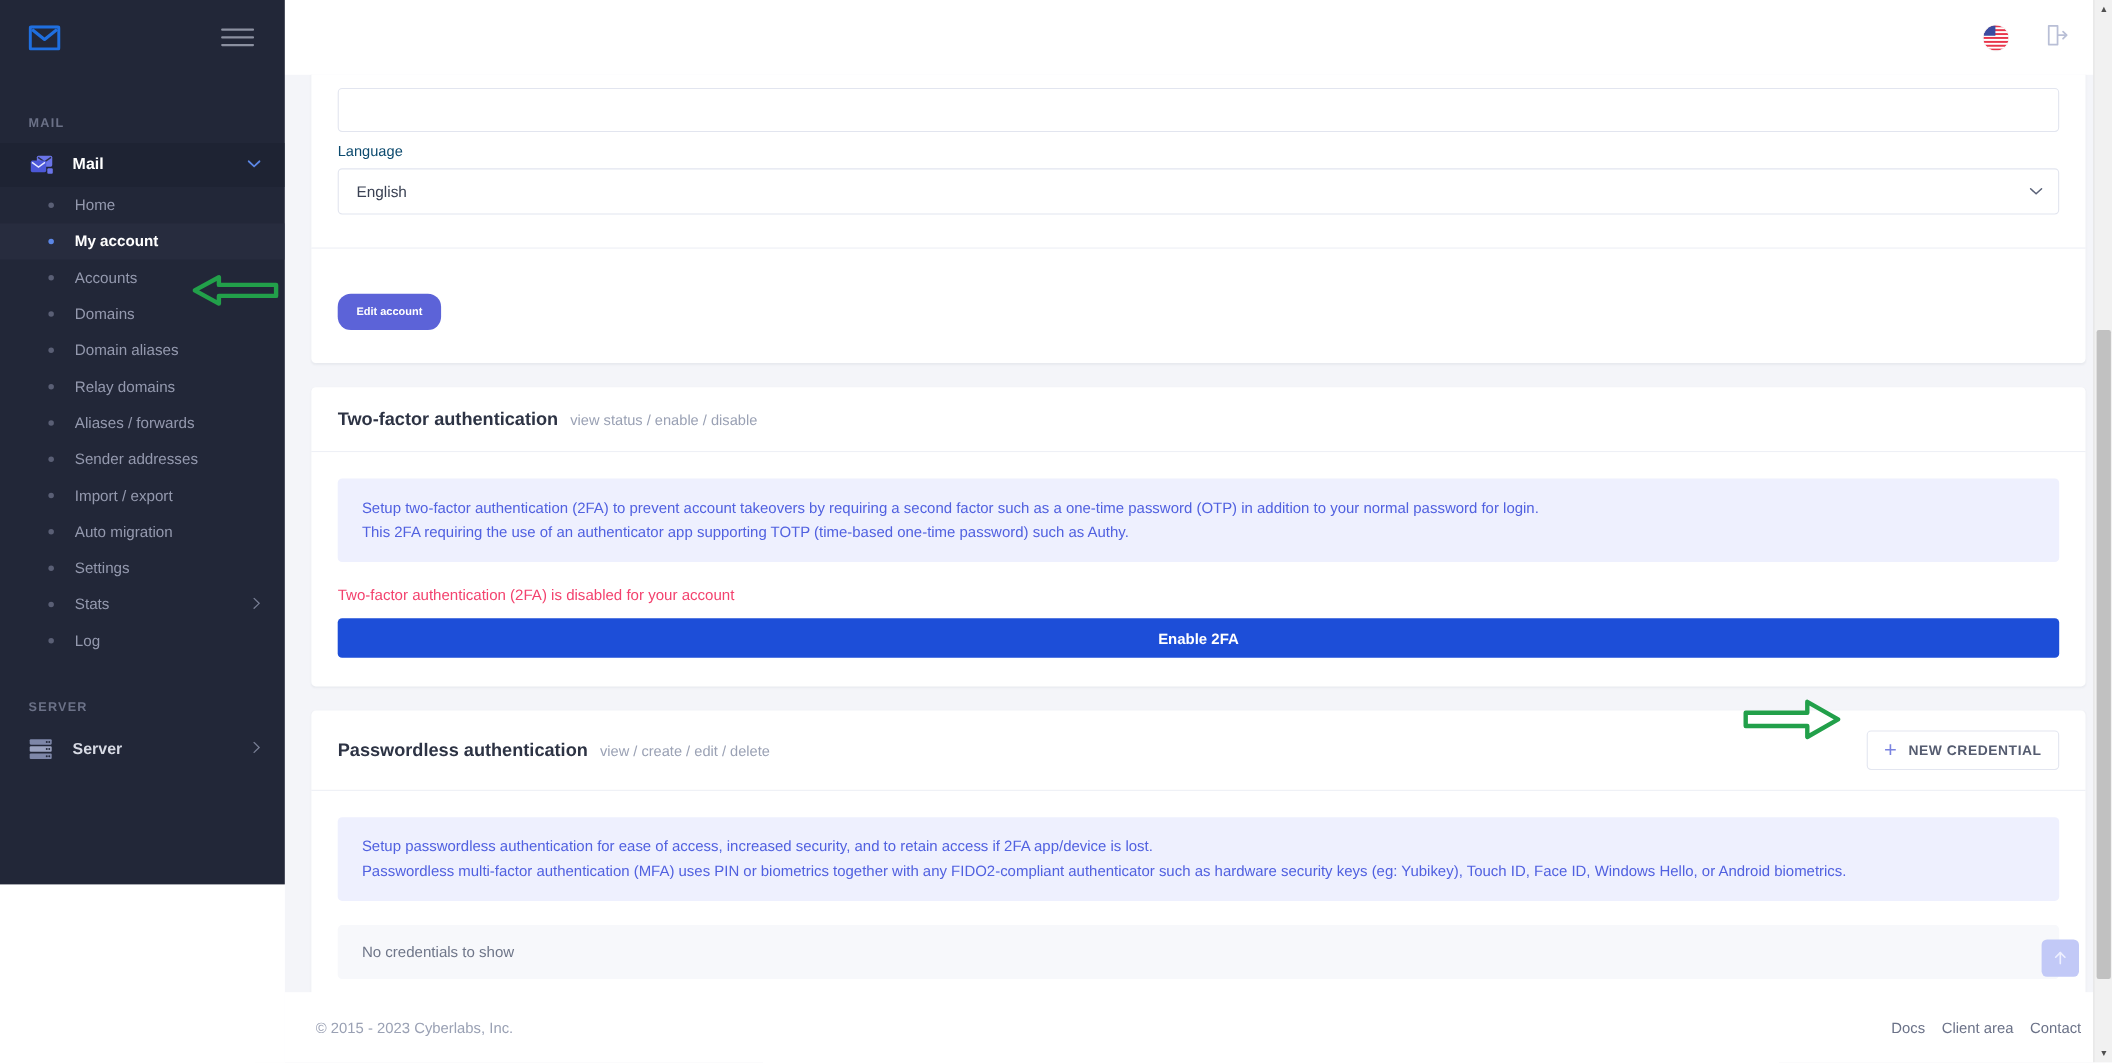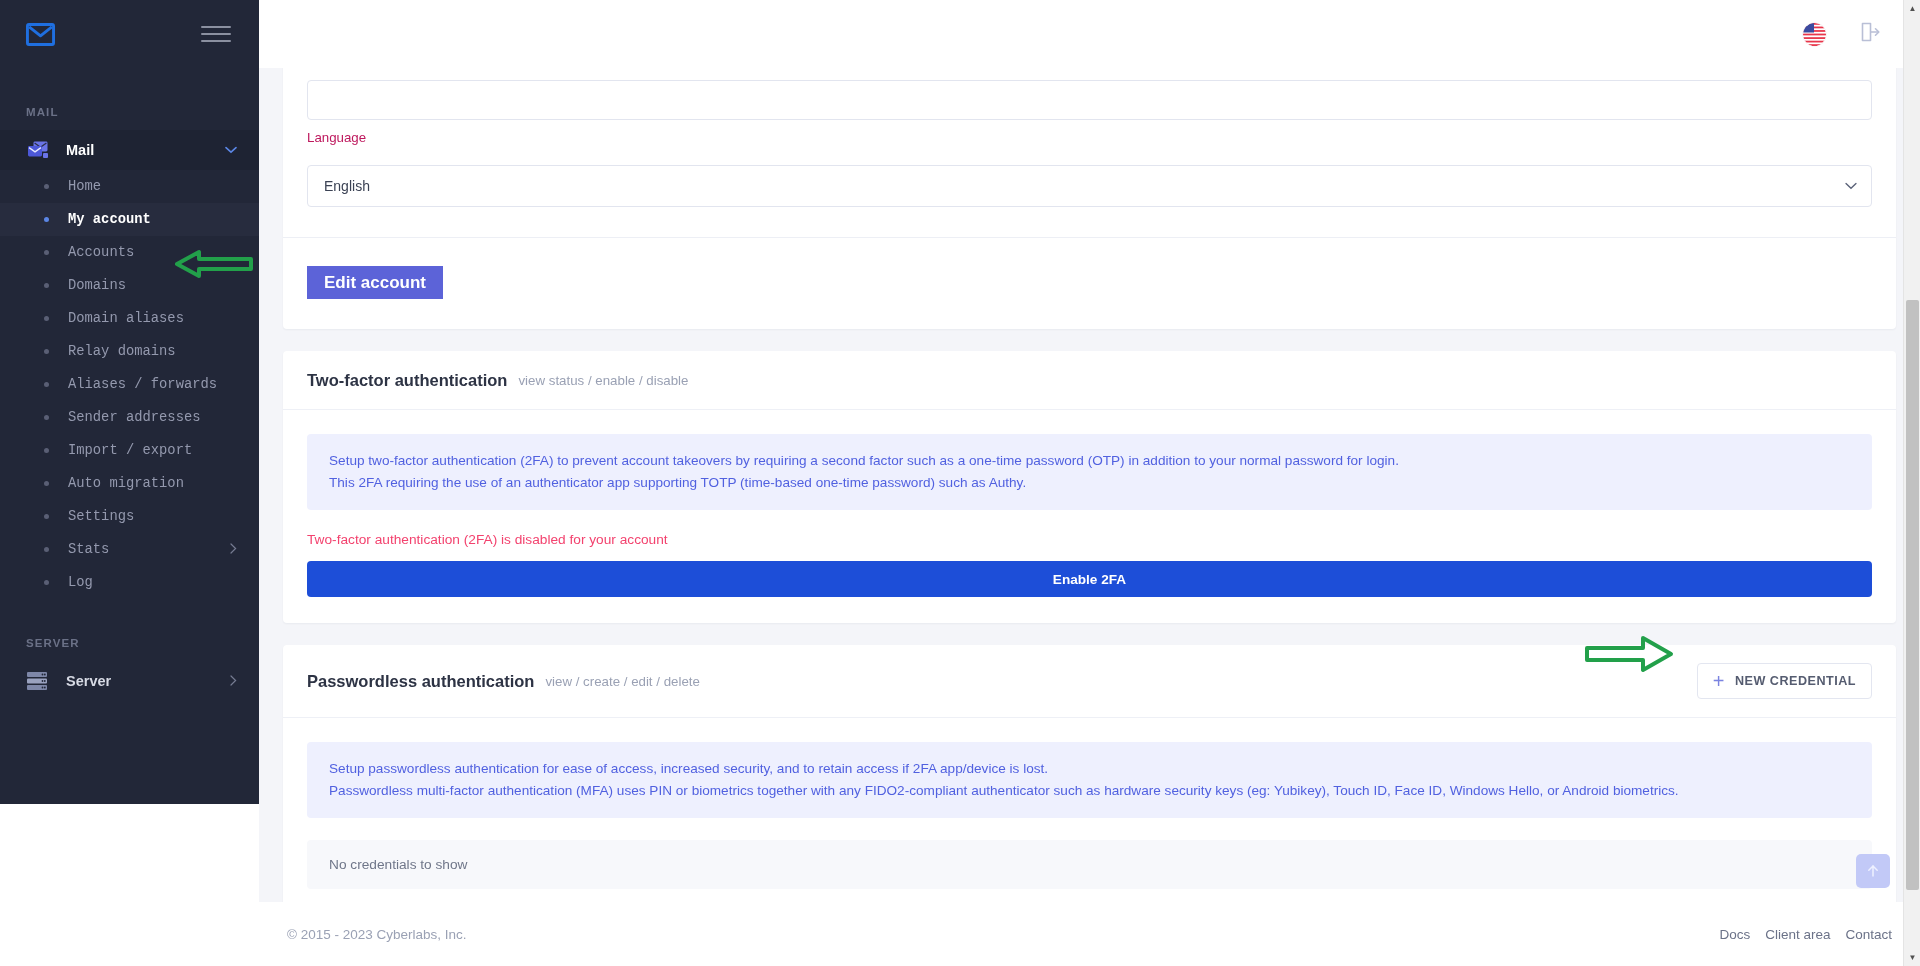--- a/index.html
+++ b/index.html
@@ -50,21 +50,21 @@
   .sb-item {
     display: flex; align-items: center;
     height: 33px; padding-left: 44px; padding-right: 22px;
     cursor: pointer;
     color: #9499ae; font-size: 13.8px;
   }
   .sb-item .dot {
     width: 5px; height: 5px; border-radius: 50%;
     background: #5a5f75; margin-right: 19px; flex: 0 0 5px;
   }
-  .sb-item .txt { flex: 1; font-family: Liberation Mono, monospace; }
+  .sb-item .txt { flex: 1; }
   .sb-item.active { background: #272c3e; }
   .sb-item.active .txt { color: #ffffff; font-weight: 600; }
   .sb-item.active .dot { background: #5b86e5; }
 
   .sb-group-header.server { background: transparent; margin-top: 4px; }
   .sb-group-header.server .lbl { color: #d7dae4; font-weight: 600; }
 
   
   .arrow-green {
     position: absolute;
@@ -105,43 +105,44 @@
     margin-bottom: 22px;
   }
 
   
   .card-account { padding: 0 24px 30px 24px; margin-top: -40px; padding-top: 52px; }
   .cut-field {
     height: 40px; border: 1px solid #e2e5ef; border-radius: 4px;
     background: #fff; margin-bottom: 10px;
   }
   .field-label {
-    color: #be185d; font-size: 13.3px; margin-bottom: 20px; display: block;
+    color: #0c4a6e; font-size: 13.3px; margin-bottom: 8px; display: block;
   }
   .select-box {
     position: relative;
     height: 42px; width: 100%;
     border: 1px solid #e2e5ef; border-radius: 4px;
     background: #fff;
     display: flex; align-items: center;
     padding: 0 16px;
     font-size: 14px; color: #3b4254;
     cursor: pointer;
   }
   .select-box .caret {
     position: absolute; right: 14px; top: 50%; transform: translateY(-50%);
     color: #6b7a99; font-size: 12px;
   }
   .divider { height: 1px; background: #edeff5; margin: 30px -24px 0 -24px; }
 
   .btn-primary {
     background: #5c63d8; color: #fff; border: none;
-    border-radius: 0; padding: 0 17px; height: 33px;
-    font-size: 17px; font-weight: 600; cursor: pointer;
+    border-radius: 12px; padding: 0 17px; height: 33px;
+    font-size: 10px; font-weight: 600; cursor: pointer;
     font-family: "Liberation Sans", sans-serif;
+    margin-top: 13px;
   }
 
   .card-head {
     display: flex; align-items: center;
     padding: 18px 24px;
     min-height: 58px;
   }
   .card-title { font-size: 16.5px; color: #2d3344; font-weight: 600; }
   .card-sub { font-size: 13.3px; color: #9aa1b4; margin-left: 11px; }
   .card-head-spacer { flex: 1; }

